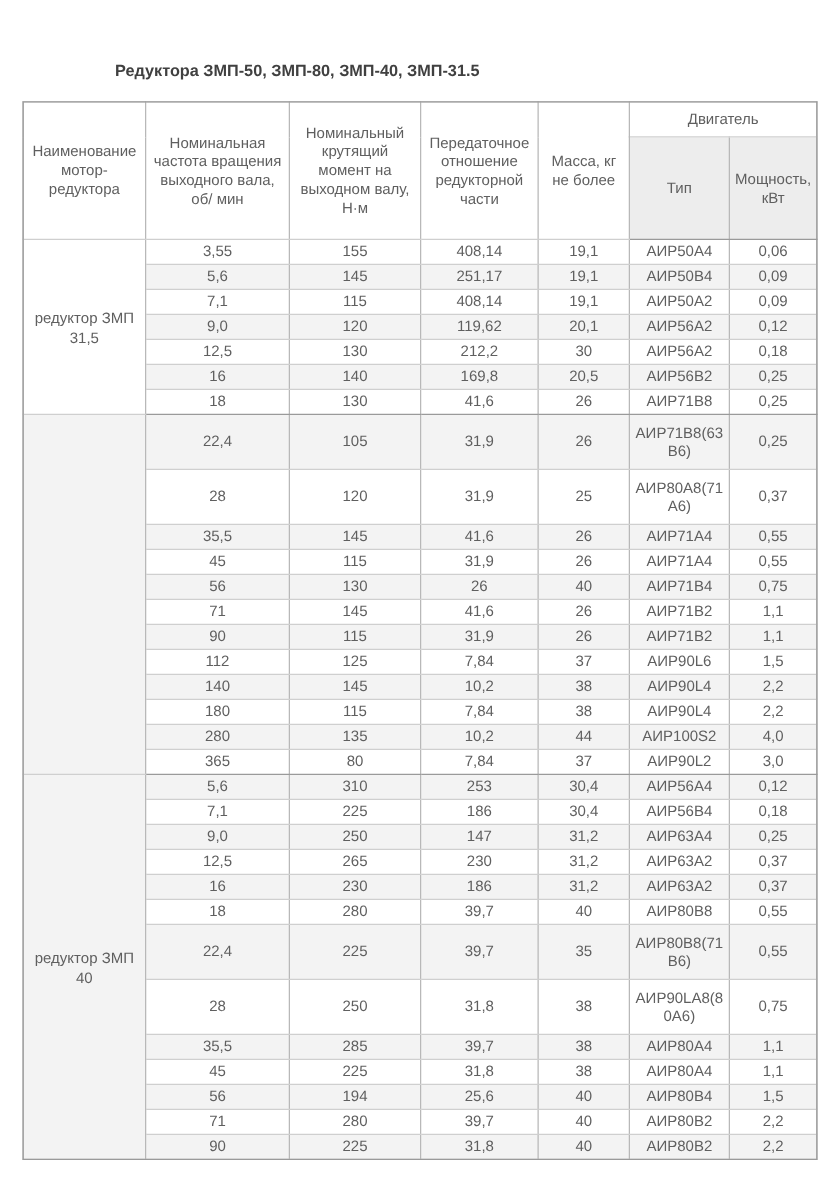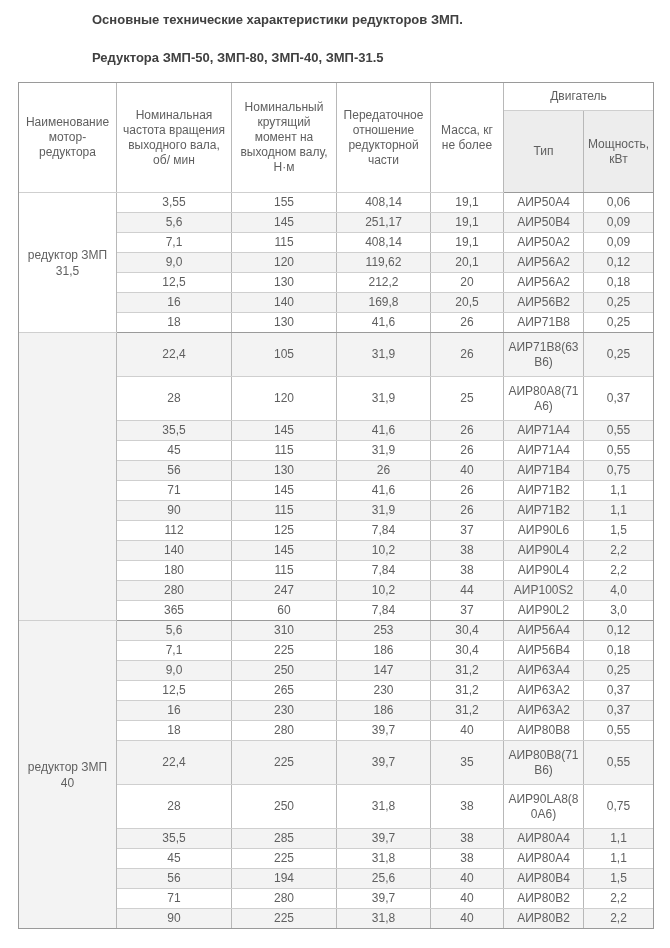--- a/index.html
+++ b/index.html
@@ -21,21 +21,21 @@
     color: var(--text);
   }
   .page { padding: 12px 17px 0 18px; }
   .doc-title, .doc-subtitle {
     margin: 0 0 0 74px;
     font-size: 13px;
     font-weight: bold;
     color: var(--heading);
     line-height: 15px;
   }
-  .doc-subtitle { margin-top: 23px; }
+  .doc-subtitle { margin-top: 37px; }
   table.specs {
     margin-top: 17px;
     width: 635px;
     table-layout: fixed;
     border-collapse: collapse;
     outline: 1px solid var(--border-outer);
     outline-offset: -1px;
     font-size: 12px;
     color: var(--text);
   }
@@ -66,21 +66,20 @@
   tbody tr { height: 20px; }
   tbody tr.tall { height: 44px; }
   tbody tr:nth-child(even) td { background: var(--stripe); }
   tbody tr.pre-group td { border-bottom-color: var(--border-outer); }
   tbody td.label-cell { line-height: 16px; }
 </style>
 </head>
 <body>
 
 <div class="page">
-  <p class="doc-title">Основные технические характеристики редукторов ЗМП.</p>
   <p class="doc-subtitle">Редуктора ЗМП-50, ЗМП-80, ЗМП-40, ЗМП-31.5</p>
 
   <table class="specs">
     <colgroup>
       <col class="c1">
         <col class="c2">
         <col class="c3">
         <col class="c4">
       <col class="c5">
         <col class="c6">
@@ -131,21 +130,21 @@
           <td>120</td>
           <td>119,62</td>
           <td>20,1</td>
           <td>АИР56А2</td>
           <td>0,12</td>
         </tr>
         <tr>
           <td>12,5</td>
           <td>130</td>
           <td>212,2</td>
-          <td>20</td>
+          <td>30</td>
           <td>АИР56А2</td>
           <td>0,18</td>
         </tr>
         <tr>
           <td>16</td>
           <td>140</td>
           <td>169,8</td>
           <td>20,5</td>
           <td>АИР56В2</td>
           <td>0,25</td>
@@ -234,29 +233,29 @@
         <tr>
           <td>180</td>
           <td>115</td>
           <td>7,84</td>
           <td>38</td>
           <td>АИР90L4</td>
           <td>2,2</td>
         </tr>
         <tr>
           <td>280</td>
-          <td>247</td>
+          <td>135</td>
           <td>10,2</td>
           <td>44</td>
           <td>АИР100S2</td>
           <td>4,0</td>
         </tr>
         <tr class="pre-group">
           <td>365</td>
-          <td>60</td>
+          <td>80</td>
           <td>7,84</td>
           <td>37</td>
           <td>АИР90L2</td>
           <td>3,0</td>
         </tr>
         <tr class="group-start">
           <td class="label-cell" rowspan="13">редуктор ЗМП 40</td>
           <td>5,6</td>
           <td>310</td>
           <td>253</td>

